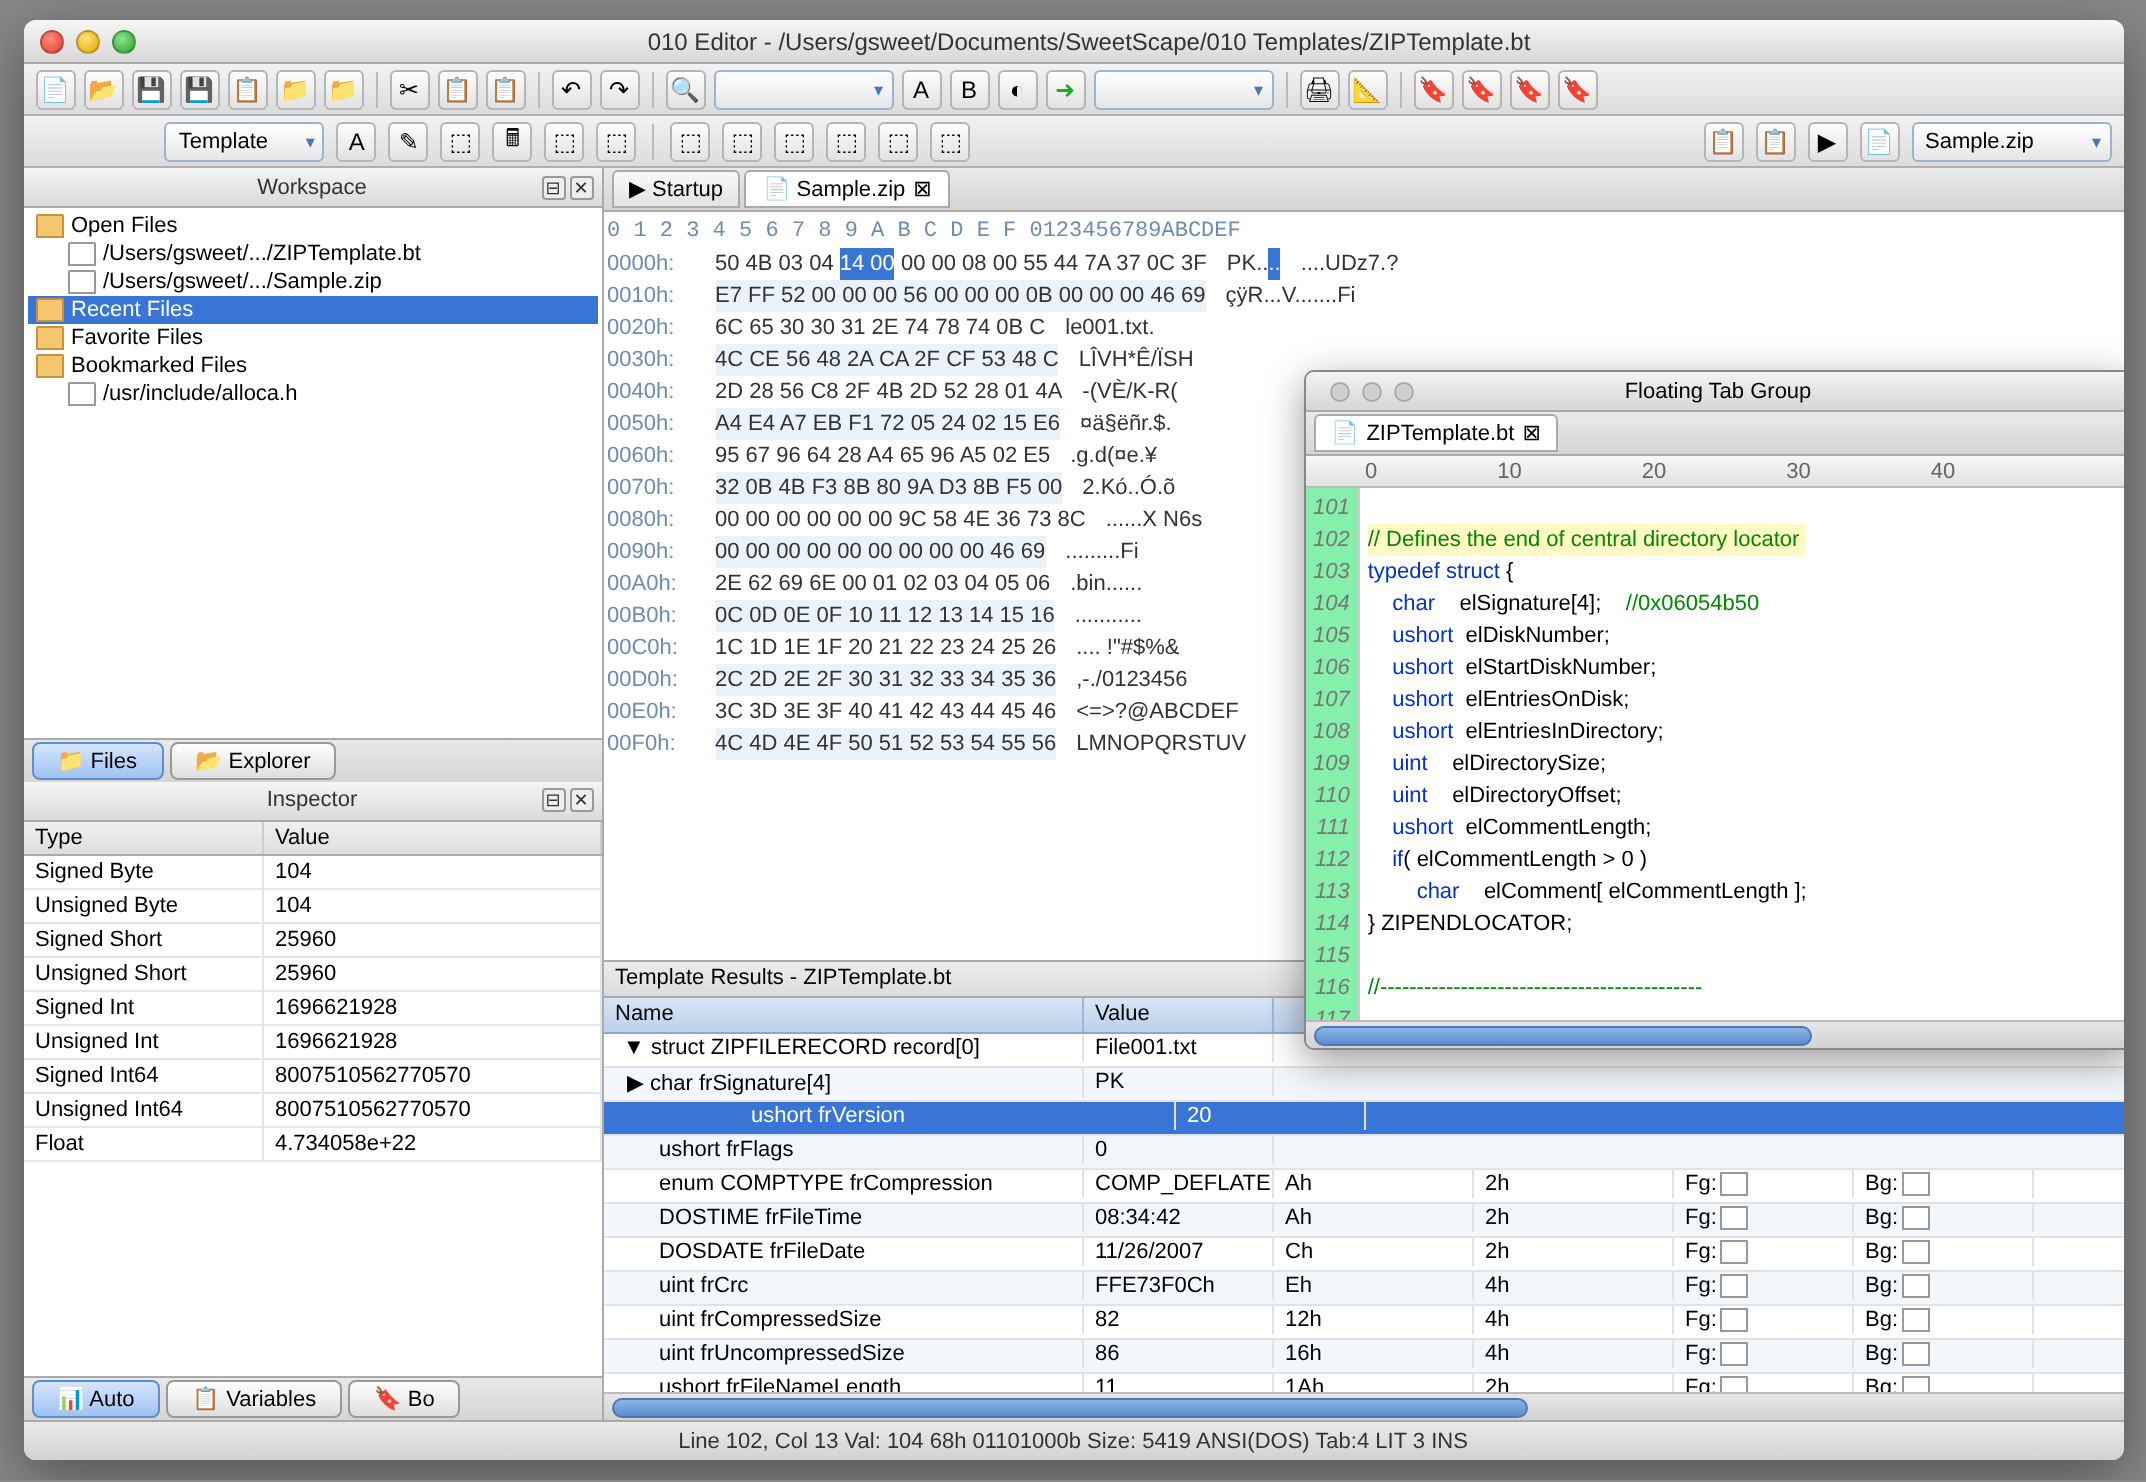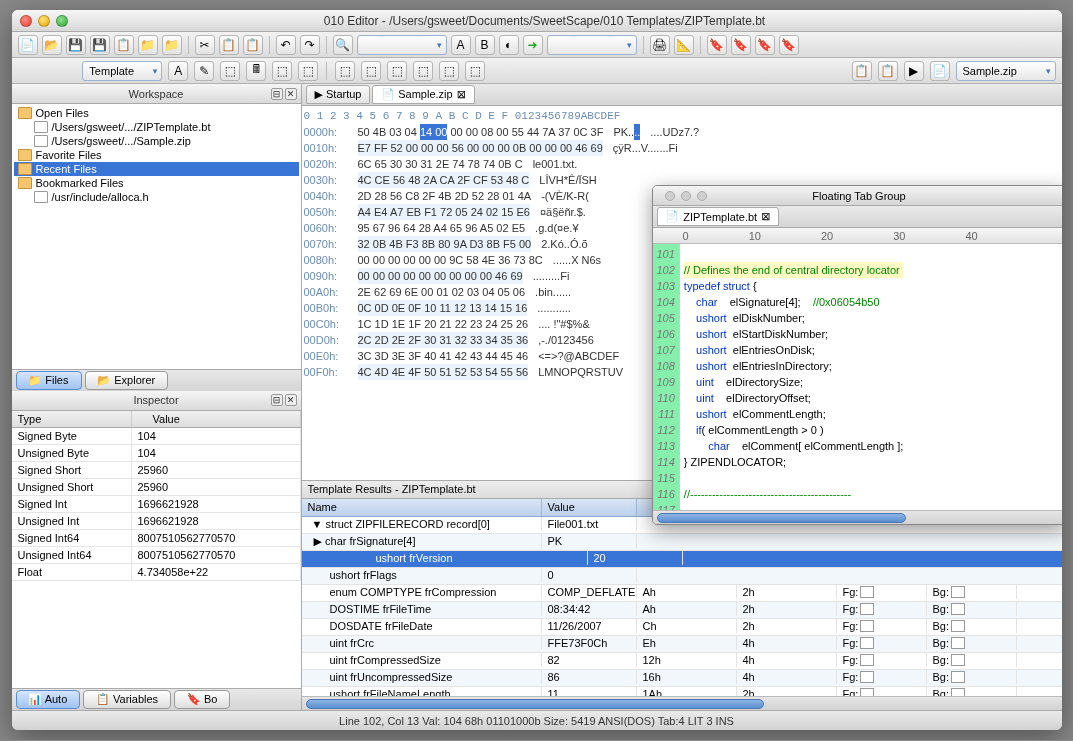--- a/index.html
+++ b/index.html
@@ -51,21 +51,21 @@
 .tpl-row { display: flex; border-bottom: 1px solid #e3e3e3; height: 17px; align-items: flex-start; }
 .tpl-row:nth-child(even) { background: #f2f7fc; }
 .tpl-row.sel { background: #3875d7; color: #fff; padding-left: 46px; }
 .tpl-row > div { padding: 1px 6px; border-right: 1px solid #e3e3e3; overflow: hidden; white-space: nowrap; }
 .col-name { width: 240px; }
 .col-val { width: 95px; }
 .col-sm { width: 100px; }
 .col-sw { width: 90px; display: flex; align-items: center; gap: 2px; }
 .swatch { width: 14px; height: 12px; background: #fff; border: 1px solid #999; display: inline-block; }
 .inspector-tbl { flex: 1; background: #fff; overflow-y: auto; }
-.insp-hdr { display: flex; background: linear-gradient(#f0f0f0,#dedede); border-bottom: 1px solid #aaa; gap: 15px; }
+.insp-hdr { display: flex; background: linear-gradient(#f0f0f0,#dedede); border-bottom: 1px solid #aaa; }
 .insp-hdr > div { padding: 2px 6px; border-right: 1px solid #ccc; }
 .insp-row { display: flex; border-bottom: 1px solid #e5e5e5; }
 .insp-row > div { padding: 2px 6px; border-right: 1px solid #e5e5e5; }
 .insp-col1 { width: 120px; }
 .insp-col2 { flex: 1; }
 .statusbar { height: 20px; background: linear-gradient(#eaeaea,#d2d2d2); border-top: 1px solid #aaa; display: flex; align-items: center; justify-content: center; font-size: 11px; color: #333; }
 .bottom-tabs { height: 22px; background: linear-gradient(#e8e8e8,#d5d5d5); border-top: 1px solid #aaa; display: flex; align-items: center; padding: 0 4px; gap: 3px; }
 .float-window { position: absolute; top: 175px; left: 640px; width: 415px; height: 340px; background: #ededed; border: 1px solid #888; border-radius: 5px; box-shadow: 0 6px 20px rgba(0,0,0,0.4); display: flex; flex-direction: column; overflow: hidden; }
 .float-title { height: 20px; background: linear-gradient(#f4f4f4,#d6d6d6); display: flex; align-items: center; justify-content: center; position: relative; border-bottom: 1px solid #aaa; font-size: 11px; }
 .float-title .traffic { position: absolute; left: 4px; }
@@ -171,27 +171,27 @@
             <span>Open Files</span>
           </div>
           <div class="tree-item indent1">
             <span class="tree-icon file"></span>
             <span>/Users/gsweet/.../ZIPTemplate.bt</span>
           </div>
           <div class="tree-item indent1">
             <span class="tree-icon file"></span>
             <span>/Users/gsweet/.../Sample.zip</span>
           </div>
+          <div class="tree-item sel">
+            <span class="tree-icon"></span>
+            <span>Recent Files</span>
+          </div>
           <div class="tree-item">
             <span class="tree-icon"></span>
             <span>Favorite Files</span>
-          </div>
-          <div class="tree-item sel">
-            <span class="tree-icon"></span>
-            <span>Recent Files</span>
           </div>
           <div class="tree-item">
             <span class="tree-icon"></span>
             <span>Bookmarked Files</span>
           </div>
           <div class="tree-item indent1">
             <span class="tree-icon file"></span>
             <span>/usr/include/alloca.h</span>
           </div>
         </div>

